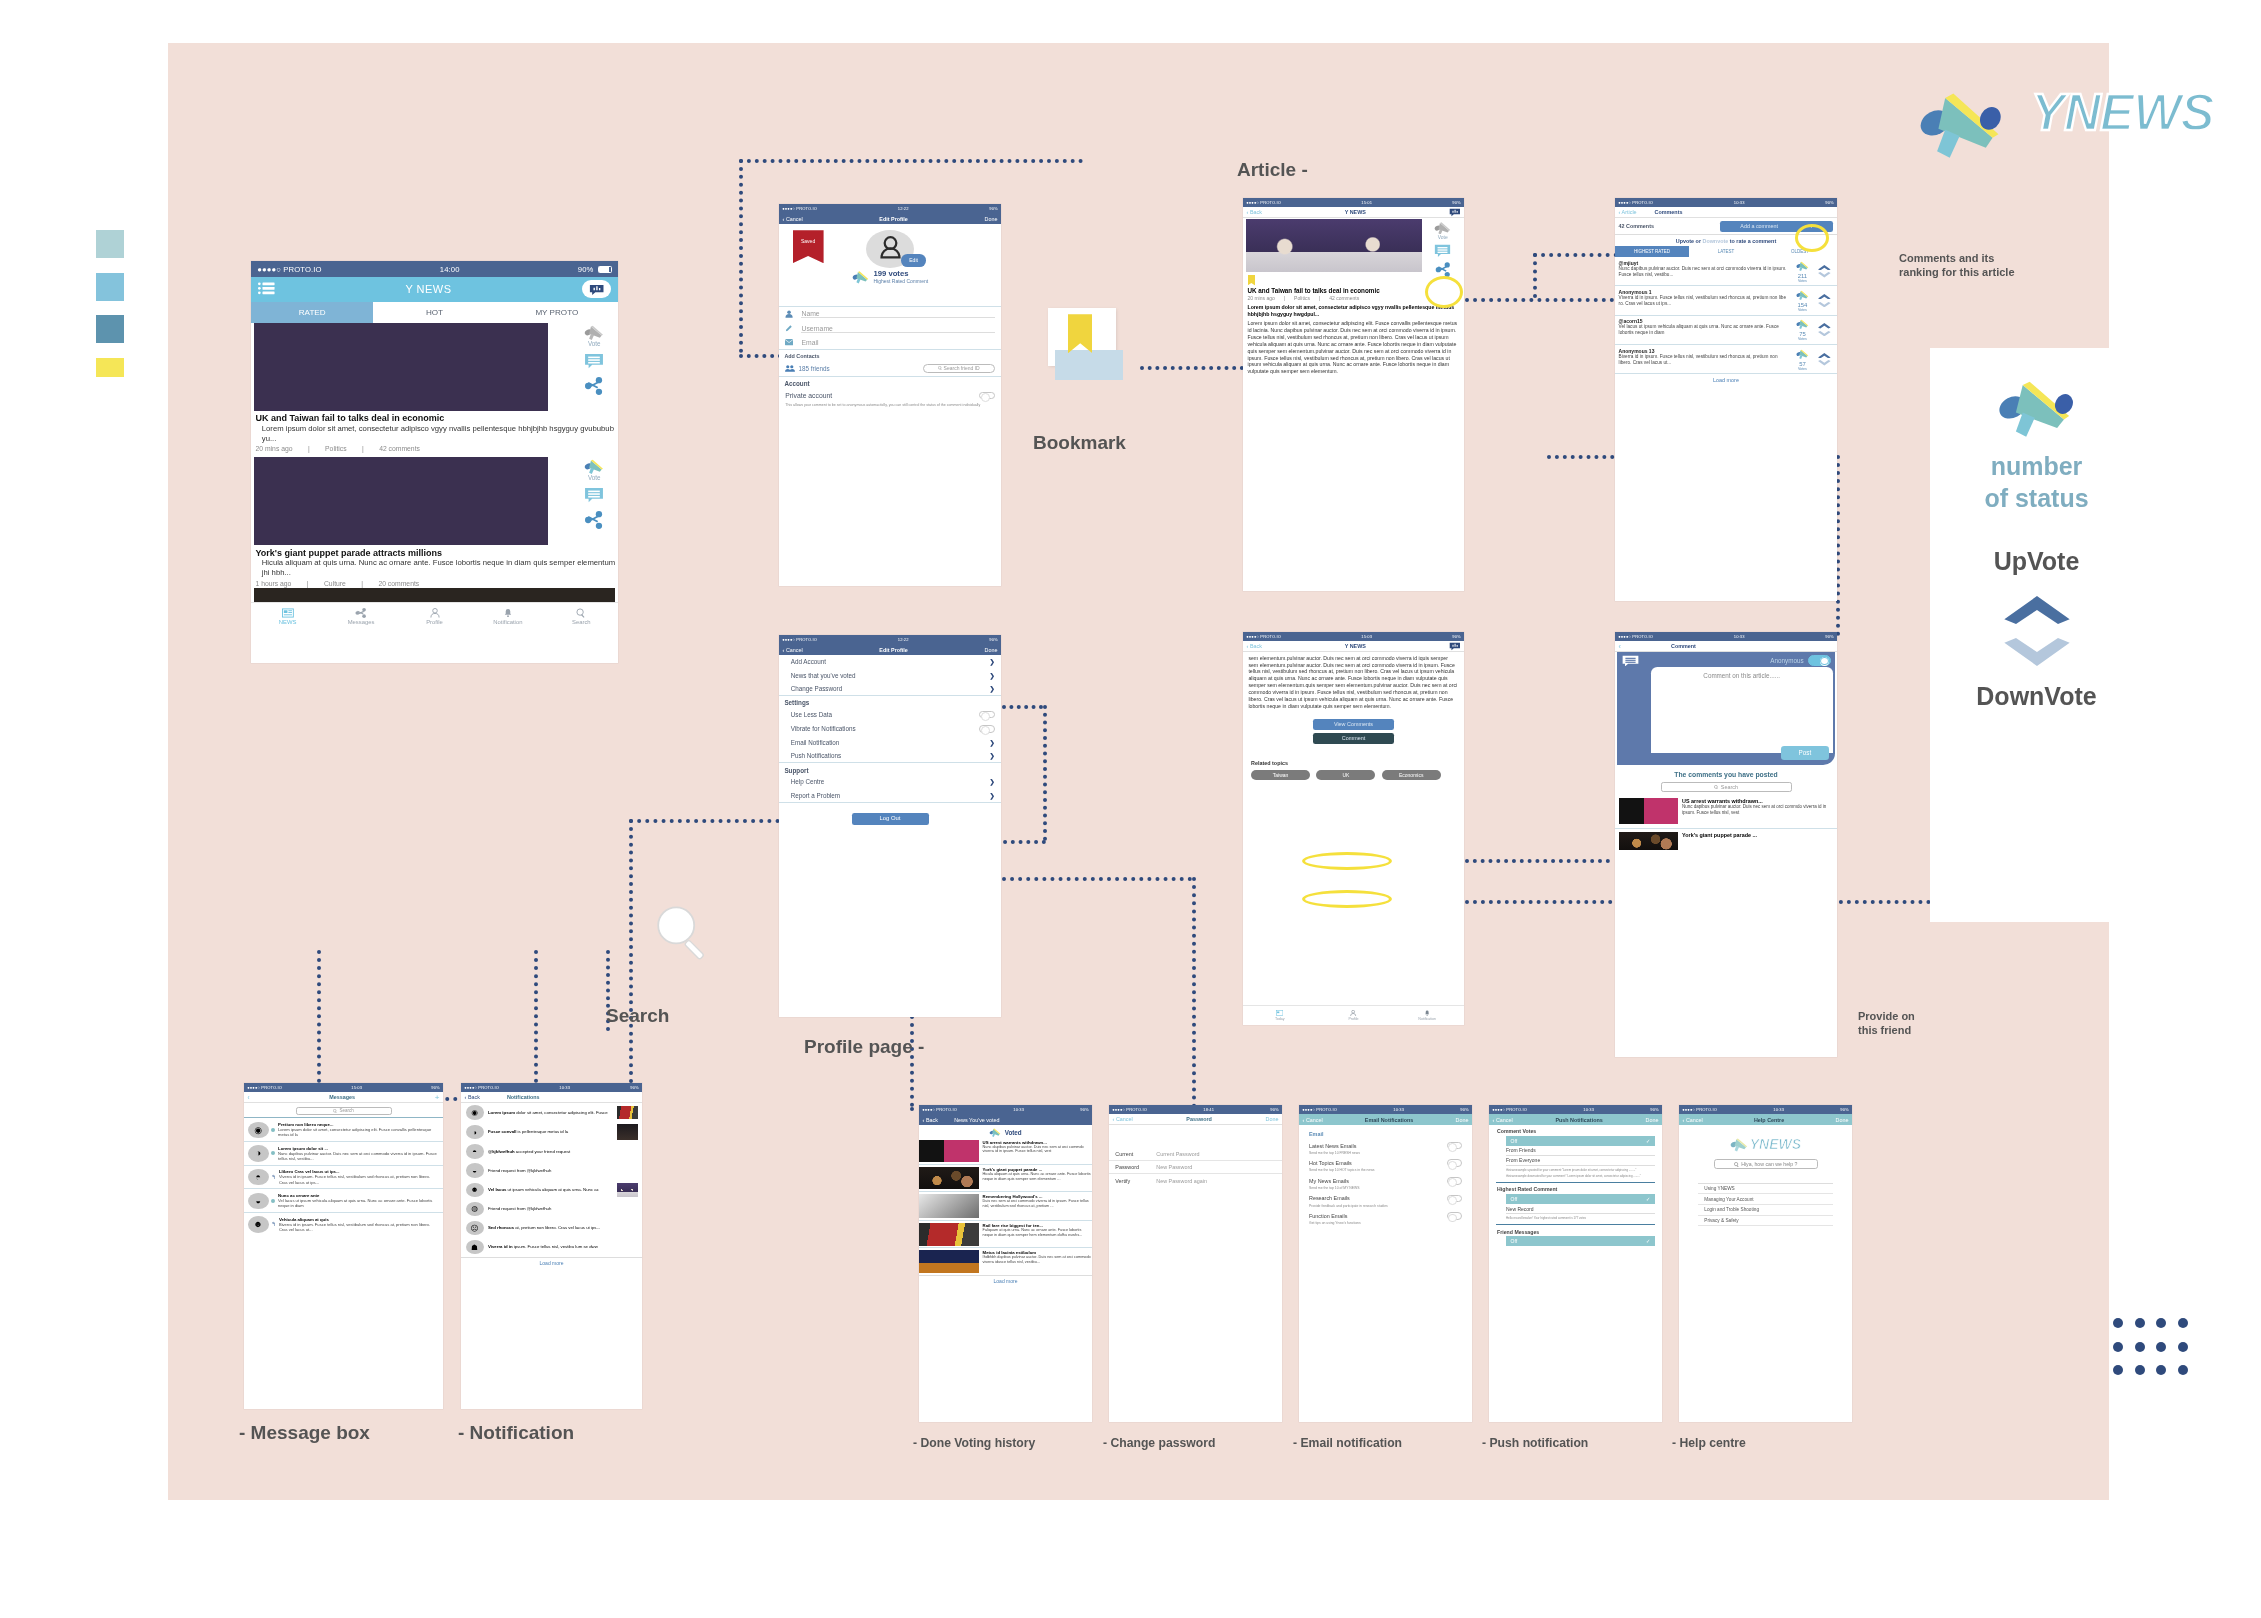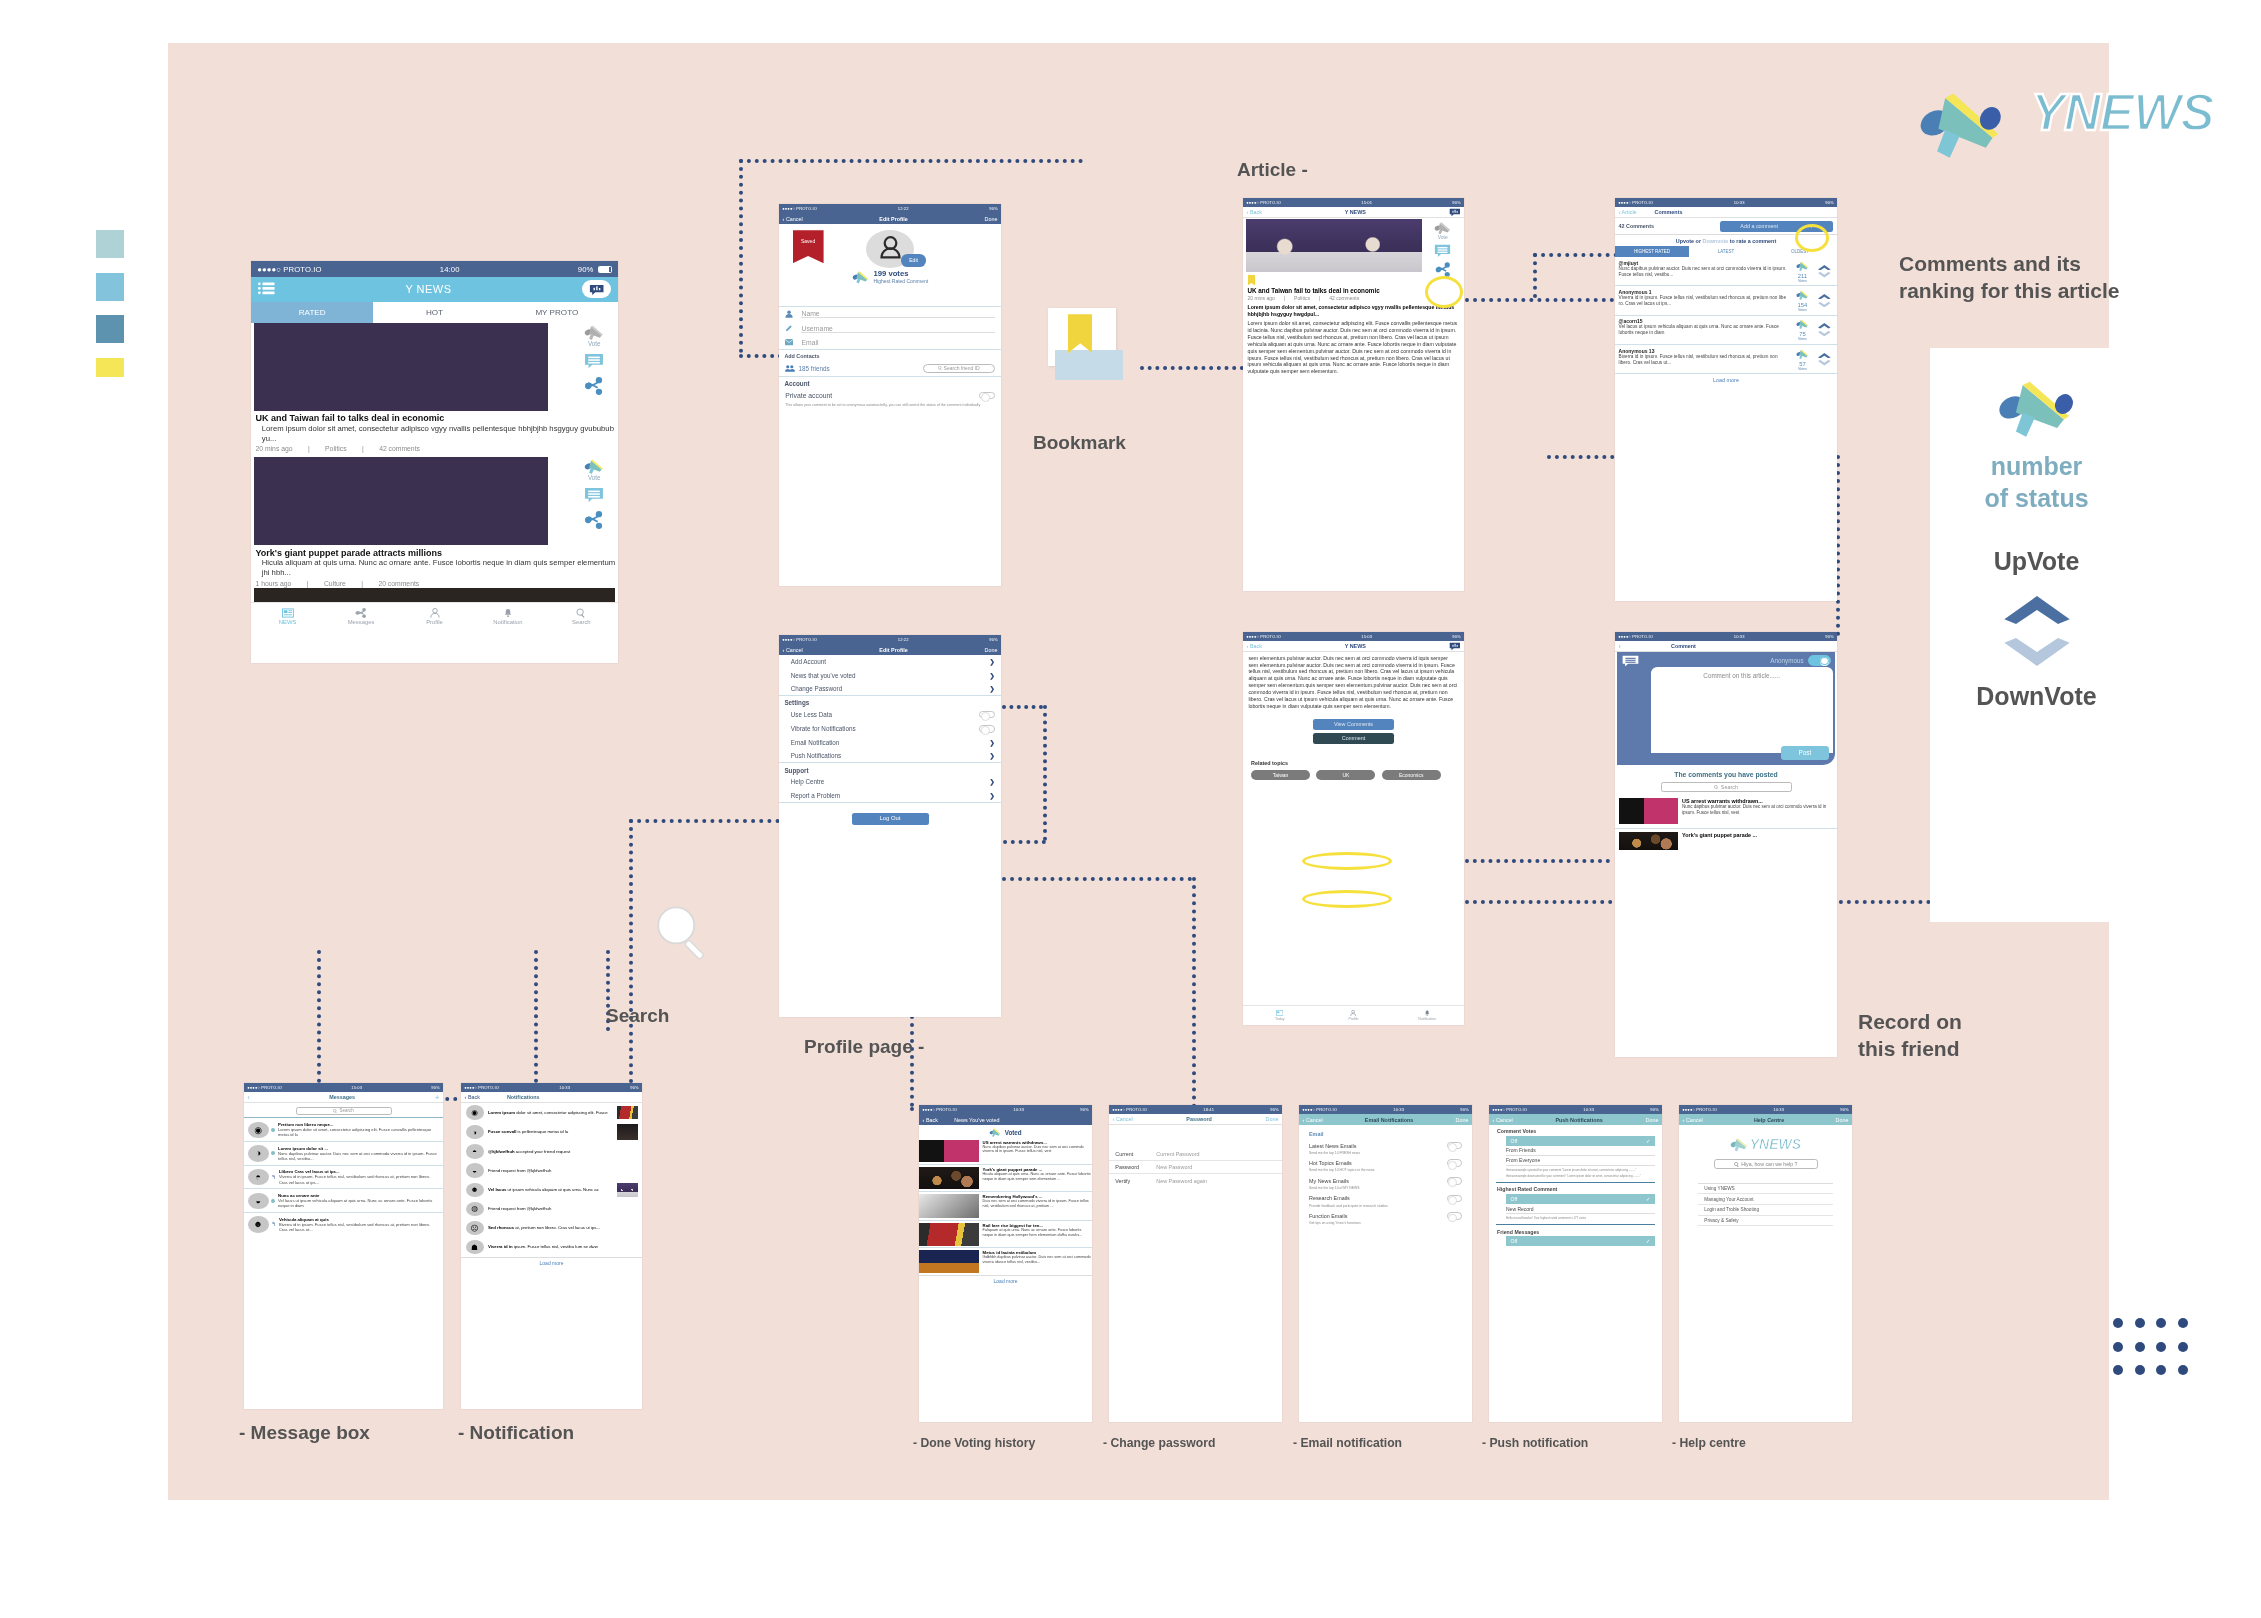--- a/index.html
+++ b/index.html
@@ -97,21 +97,21 @@
   .sechead { font-size: 5.4px; font-weight:700; color:#4a5568; padding: 3.6px 5.4px 1.4px; }
   .chev { color:#2f4a7c; font-weight:700; font-size: 6.3px; }
   .tog { width: 15.4px; height: 7.7px; border-radius:4.1px; border:0.5px solid #c6c6c6; background:#fff; position:relative; }
   .tog::after{ content:""; position:absolute; left:0.5px; top:0.5px; width:6.8px;height:6.8px;border-radius:50%;background:#fff;border:0.5px solid #ddd;}
   .tog.on { background:#6ec3e0; border-color:#6ec3e0;}
   .tog.on::after{ left:auto; right:0.5px; border-color:#6ec3e0;}
 
   
   .callout { position:absolute; color:#545454; font-weight:700; }
   .lbl-big { font-size: 19px; }
-  .lbl-mid { font-size: 21px; }
+  .lbl-mid { font-size: 11px; }
   .lbl-sm  { font-size: 12.2px; }
 
   
   #vote-card { position:absolute; left:1930px; top:348px; width:213px; height:574px; background:#fff; }
   #vote-card .vt { text-align:center; }
 
   
   #bookmark-gfx { position:absolute; left: 1042px; top: 308px; width: 95px; height: 99px; }
 
   
@@ -1185,21 +1185,21 @@
 
 <div class="callout lbl-big" style="left:1237px; top:159px;">Article -</div>
 <div class="callout lbl-big" style="left:1033px; top:432px;">Bookmark</div>
 <div class="callout lbl-big" style="left:606px; top:1005px;">Search</div>
 <div class="callout lbl-big" style="left:804px; top:1036px;">Profile page -</div>
 <div class="callout lbl-mid" style="left:1899px; top:251px; line-height:1.28;">
   <div>Comments and its</div>
   <div>ranking for this article</div>
 </div>
 <div class="callout lbl-mid" style="left:1858px; top:1009px; line-height:1.28;">
-  <div>Record on</div>
+  <div>Provide on</div>
   <div>this friend</div>
 </div>
 <div class="callout lbl-big" style="left:239px; top:1422px;">- Message box</div>
 <div class="callout lbl-big" style="left:458px; top:1422px;">- Notification</div>
 <div class="callout lbl-sm" style="left:913px; top:1436px;">- Done Voting history</div>
 <div class="callout lbl-sm" style="left:1103px; top:1436px;">- Change password</div>
 <div class="callout lbl-sm" style="left:1293px; top:1436px;">- Email notification</div>
 <div class="callout lbl-sm" style="left:1482px; top:1436px;">- Push notification</div>
 <div class="callout lbl-sm" style="left:1672px; top:1436px;">- Help centre</div>
 

